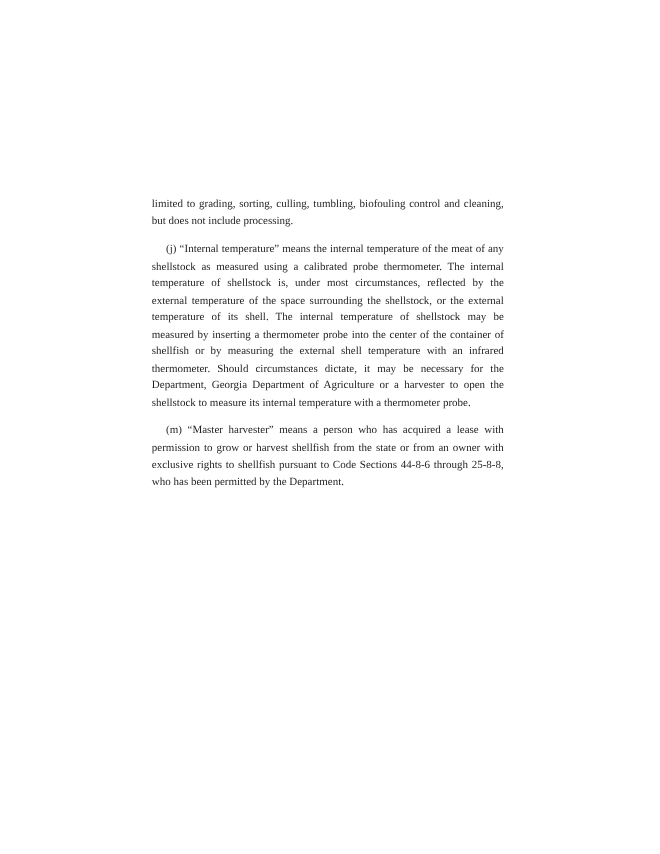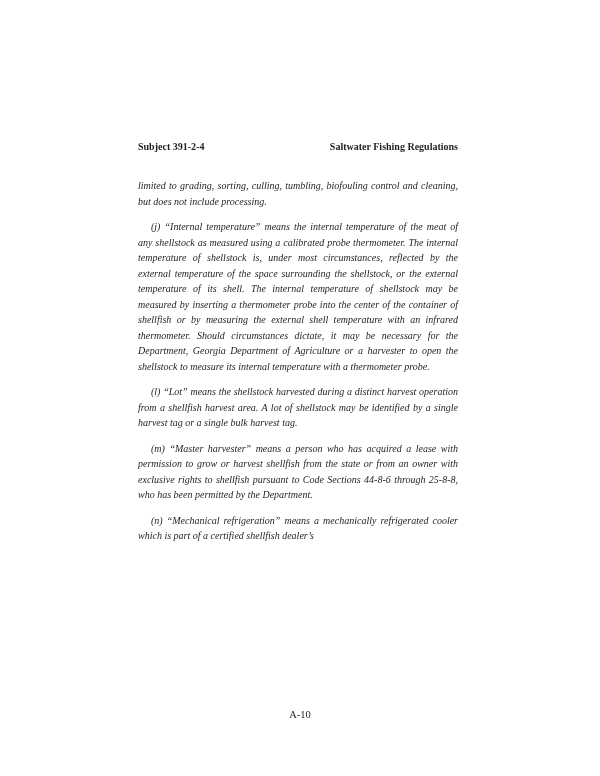--- a/index.html
+++ b/index.html
@@ -34,50 +34,40 @@
     left: 138px;
     top: 178px;
     width: 320px;
     font-size: 10px;
     line-height: 15.5px;
     text-align: justify;
   }
   .doc-body p {
     margin: 0 0 10px 0;
     text-indent: 13px;
-    font-style: italic;
   }
   .doc-body p.flush {
     text-indent: 0;
   }
   .page-footer {
     position: absolute;
     left: 0;
     top: 708px;
     width: 600px;
     text-align: center;
     font-size: 10.5px;
     line-height: 13px;
   }
 </style>
 </head>
 <body>
 
 <div class="page">
 
-  <div class="page-header">
-    <span>Subject 391-2-4</span>
-    <span>Saltwater Fishing Regulations</span>
-  </div>
 
   <div class="doc-body">
     <p class="flush">limited to grading, sorting, culling, tumbling, biofouling control and cleaning, but does not include processing.</p>
     <p>(j) “Internal temperature” means the internal temperature of the meat of any shellstock as measured using a calibrated probe thermometer. The internal temperature of shellstock is, under most circumstances, reflected by the external temperature of the space surrounding the shellstock, or the external temperature of its shell. The internal temperature of shellstock may be measured by inserting a thermometer probe into the center of the container of shellfish or by measuring the external shell temperature with an infrared thermometer. Should circumstances dictate, it may be necessary for the Department, Georgia Department of Agriculture or a harvester to open the shellstock to measure its internal temperature with a thermometer probe.</p>
-    <p>(l) “Lot” means the shellstock harvested during a distinct harvest operation from a shellfish harvest area. A lot of shellstock may be identified by a single harvest tag or a single bulk harvest tag.</p>
     <p>(m) “Master harvester” means a person who has acquired a lease with permission to grow or harvest shellfish from the state or from an owner with exclusive rights to shellfish pursuant to Code Sections 44-8-6 through 25-8-8, who has been permitted by the Department.</p>
-    <p>(n) “Mechanical refrigeration” means a mechanically refrigerated cooler which is part of a certified shellfish dealer’s</p>
   </div>
 
-  <div class="page-footer">
-    <span>A-10</span>
-  </div>
 
 </div>
 
 </body></html>

